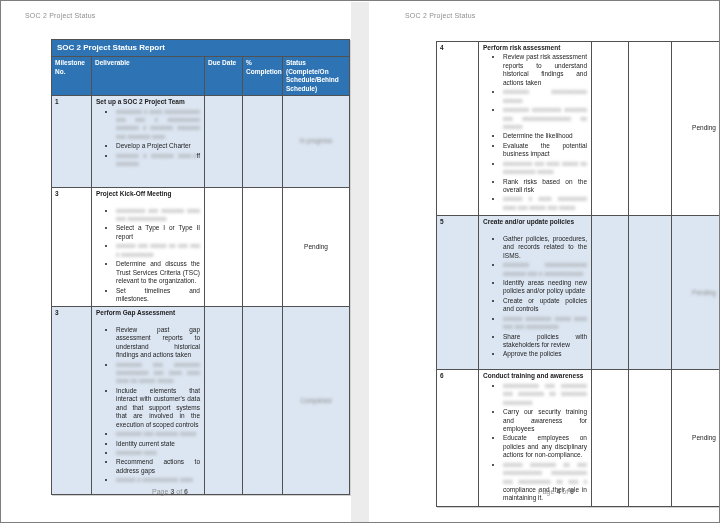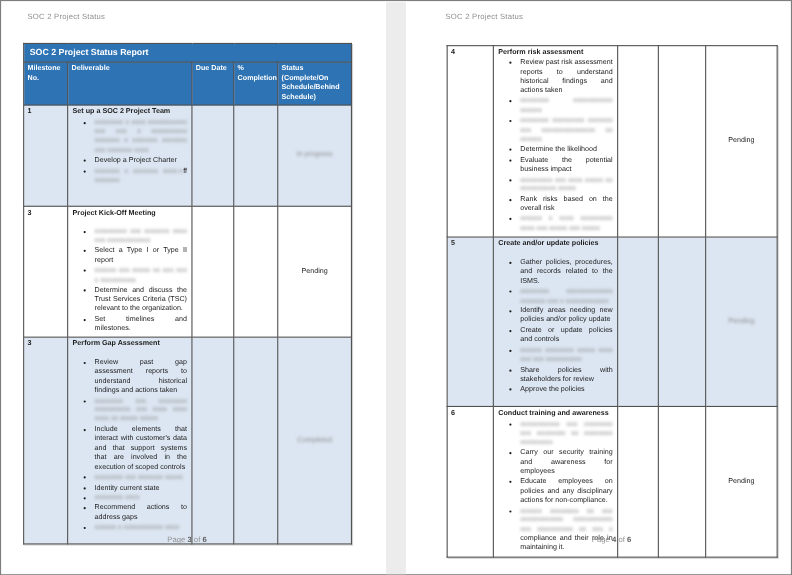--- a/index.html
+++ b/index.html
@@ -16,21 +16,21 @@
   .ftr-left  { left:20px;  top:487px; width:298px; }
   .ftr-right { left:405px; top:487px; width:300px; }
   .page-footer b { color:#5f5f5f; font-weight:bold; }
 
   table.report-table { position:absolute; border-collapse:collapse; table-layout:fixed;
             background:#fff; font-size:6.5px; line-height:1.3; color:#1c1c1c; }
   .tbl-left  { left:20px;  top:38px; width:298px; }
   .tbl-right { left:405px; top:40px; width:300px; }
 
   .report-table th, .report-table td { border:1px solid #515151; vertical-align:top; padding:1px 3px; }
-  .report-table { box-shadow:1px 1px 0 rgba(0,0,0,.18); }
+  .report-table { box-shadow:1px 1px 0 rgba(0,0,0,.18);margin-left:30px; }
 
   tr.title-row th { background:#2e74b5; color:#fff; text-align:left;
             font-size:8px; font-weight:bold; padding:3px 5px; height:14px; }
   tr.col-head th { background:#2e74b5; color:#fff; text-align:left;
             font-size:6.5px; font-weight:bold; padding:2px 3px; height:38px; }
 
   tr.shaded td { background:#dce6f2; }
 
   td.c-no { font-weight:bold; padding-top:2px; }
   td.c-del { padding:2px 4px 2px 3px; }

